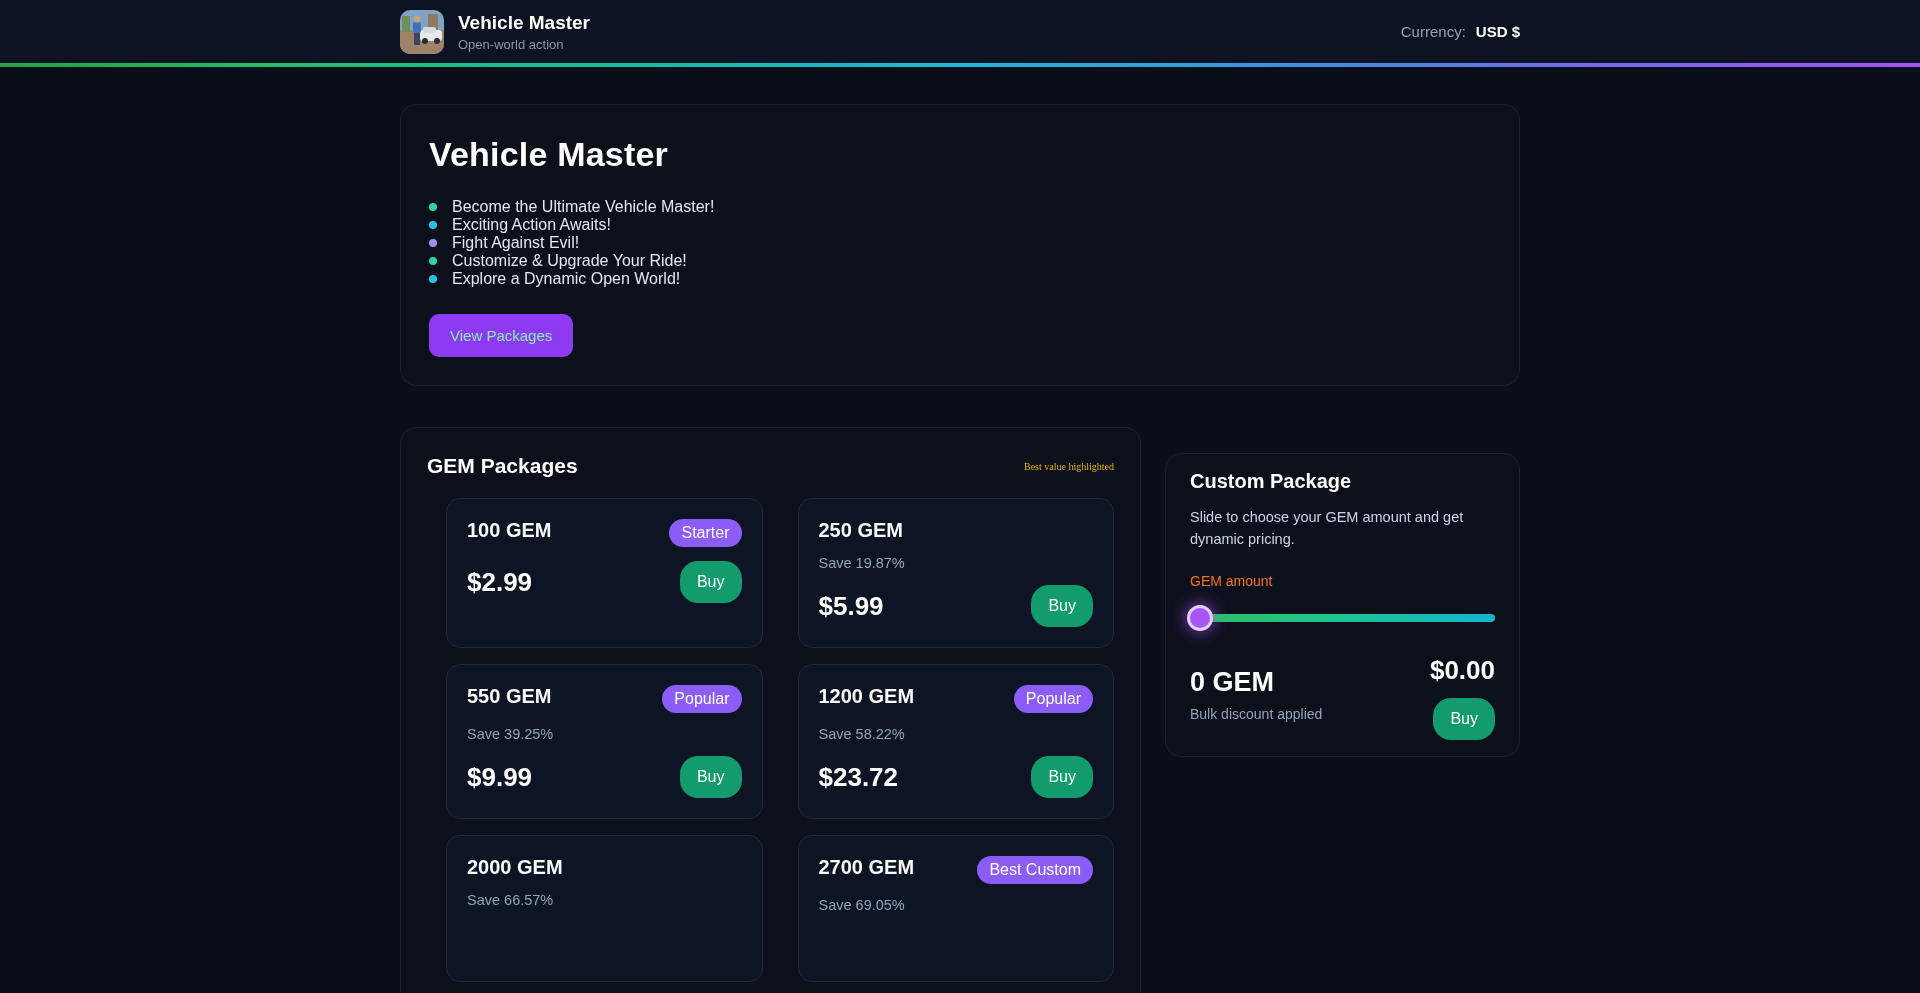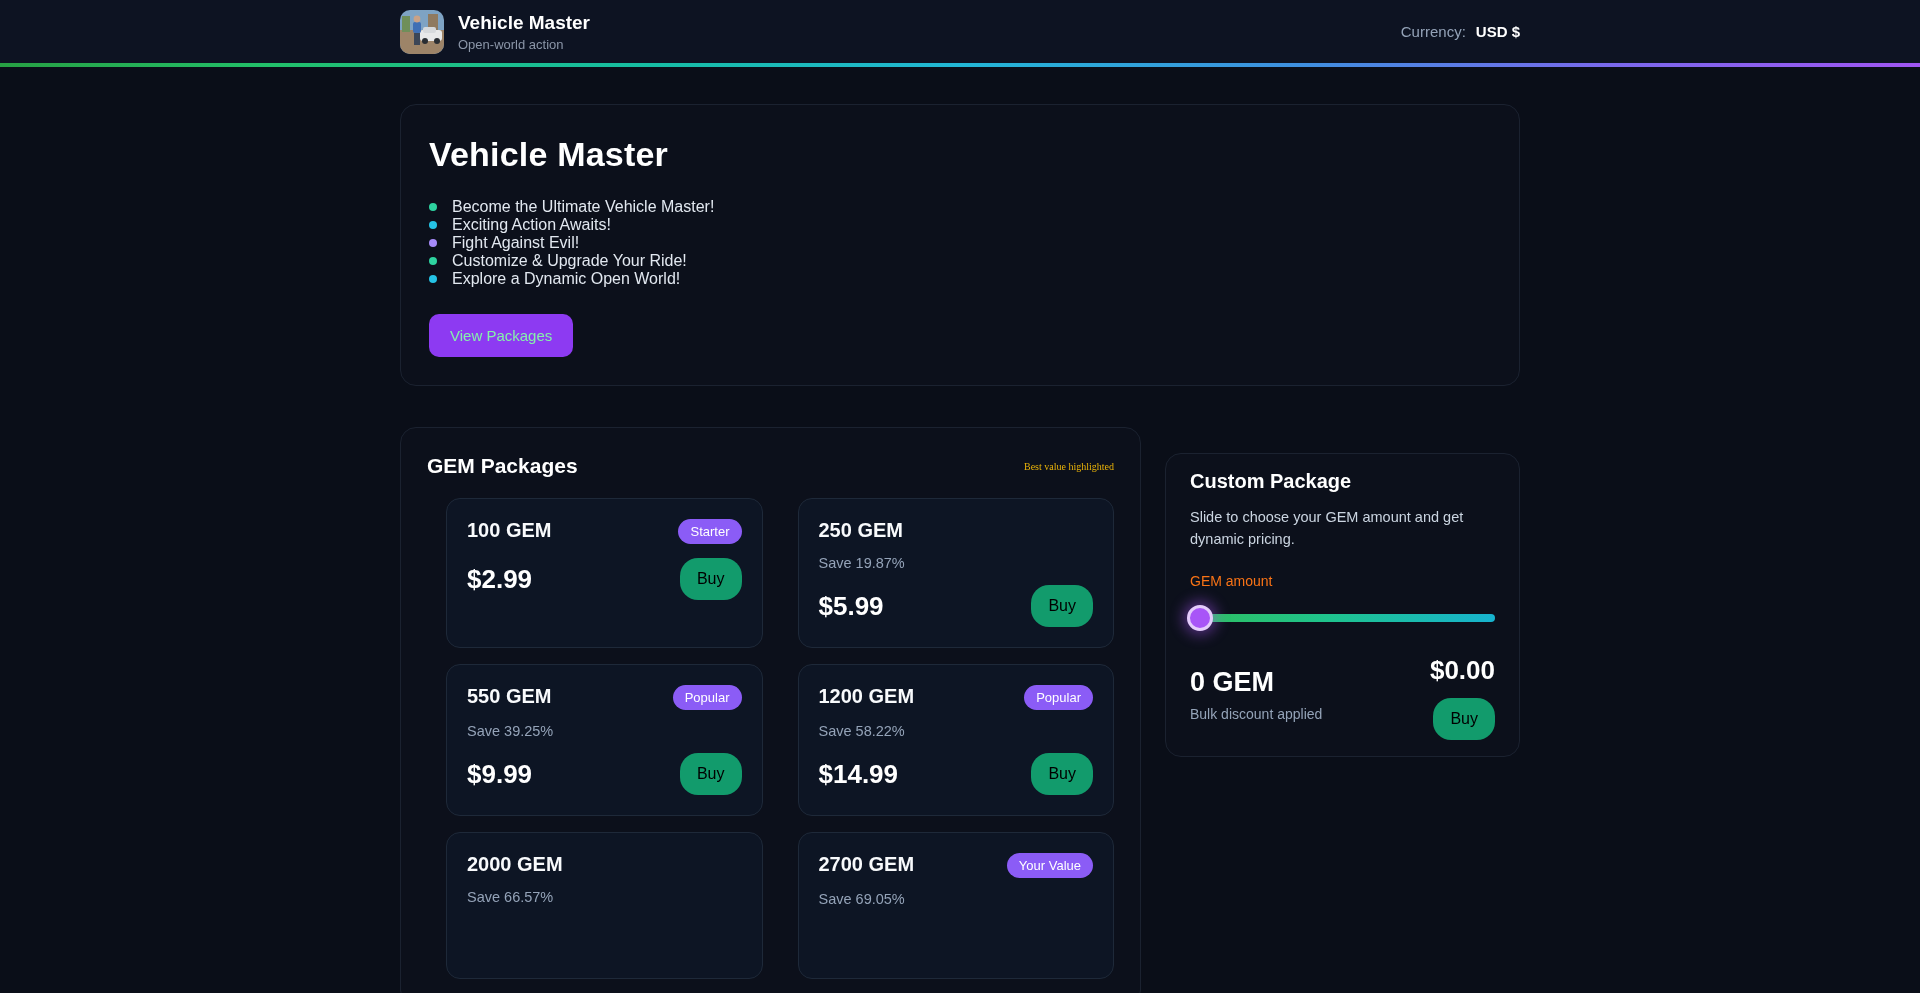--- a/index.html
+++ b/index.html
@@ -66,28 +66,28 @@
   .pkg-note { font-size:10px; color:#eab308;font-family:Liberation Serif, serif; }
   .pkg-grid { display:grid; grid-template-columns:1fr 1fr; gap:16px; margin-top:20px; }
   .pkg-card {
     background:#0d1524; border:1px solid #1e2939; border-radius:14px;
     padding:20px; min-height:147px;
     display:flex; flex-direction:column;margin-left:19px;
   }
   .pkg-card-head { display:flex; align-items:flex-start; justify-content:space-between; }
   .pkg-name { font-size:20px; font-weight:bold; color:#f8fafc; }
   .badge {
-    background:#8b5cf6; color:#ffffff; font-size:13px;
+    background:#8b5cf6; color:#ffffff; font-size:16px;
     padding:5px 12px; border-radius:999px; white-space:nowrap;
   }
   .pkg-save { font-size:14.5px; color:#94a3b8; margin-top:13px; }
   .pkg-price-row { display:flex; align-items:center; justify-content:space-between; margin-top:14px; }
   .pkg-price { font-size:26px; font-weight:bold; color:#ffffff; }
   .buy-btn {
-    background:#129b6c; color:#000000; border:none; border-radius:18px;
+    background:#129b6c; color:#ffffff; border:none; border-radius:18px;
     font-family:inherit; font-size:16px; padding:12px 17px; cursor:pointer;
   }
 
   
   .custom { padding:16px 24px;margin-top:26px; }
   .custom-title { font-size:20px; font-weight:bold; color:#ffffff; }
   .custom-desc { font-size:14.5px; color:#cbd5e1; line-height:1.55; margin-top:13px; }
   .slider-label { font-size:14px; color:#f97316; margin-top:22px; }
   .slider { position:relative; margin-top:16px; height:26px; cursor:pointer; }
   .slider-track {
@@ -215,38 +215,38 @@
     </div>
   </div>
 
   <div class="pkg-card">
     <div class="pkg-card-head">
       <span class="pkg-name">1200 GEM</span>
       <span class="badge">Popular</span>
     </div>
     <div class="pkg-save">Save 58.22%</div>
     <div class="pkg-price-row">
-      <span class="pkg-price">$14.99</span>
+      <span class="pkg-price">$23.72</span>
       <button class="buy-btn">Buy</button>
     </div>
   </div>
 
   <div class="pkg-card">
     <div class="pkg-card-head">
       <span class="pkg-name">2000 GEM</span>
 
     </div>
     <div class="pkg-save">Save 66.57%</div>
 
   </div>
 
   <div class="pkg-card">
     <div class="pkg-card-head">
       <span class="pkg-name">2700 GEM</span>
-      <span class="badge">Your Value</span>
+      <span class="badge">Best Custom</span>
     </div>
     <div class="pkg-save">Save 69.05%</div>
 
   </div>
 </div>
     </section>
 
     <section class="card custom">
       <h2 class="custom-title">Custom Package</h2>
       <p class="custom-desc">Slide to choose your GEM amount and get dynamic pricing.</p>

